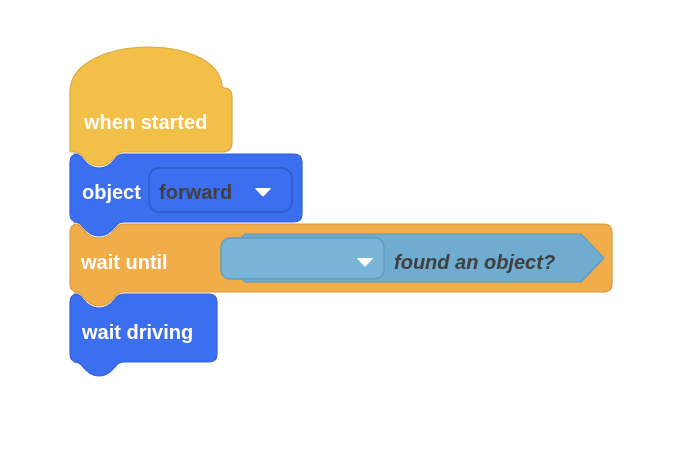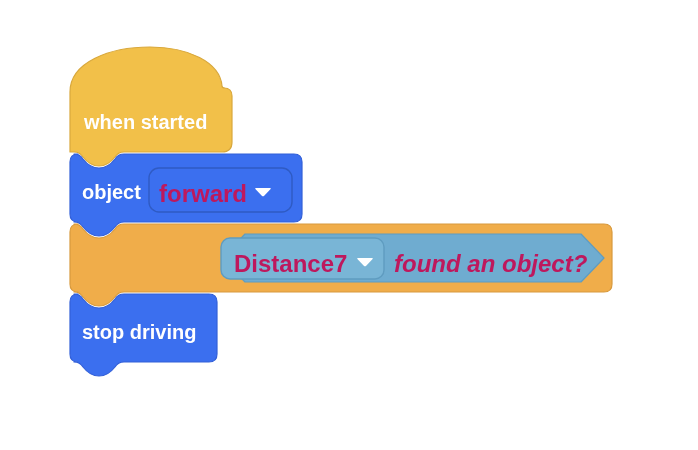--- a/index.html
+++ b/index.html
@@ -47,24 +47,24 @@
     font-family: "Liberation Sans", sans-serif;
     font-weight: bold;
     font-size: 20px;
     line-height: 1;
     white-space: nowrap;
     text-shadow: 0 0 1px rgba(0,0,0,0.05);
   }
 
   .field-label {
     position: absolute;
-    color: #be185d;
+    color: #404040;
     font-family: "Liberation Sans", sans-serif;
     font-weight: bold;
-    font-size: 24px;
+    font-size: 20px;
     line-height: 1;
     white-space: nowrap;
   }
 
   
   #lbl-when-started { left: 84px; top: 112px; }
 
   
   #lbl-drive     { left: 82px; top: 182px; }
   #lbl-forward   { left: 159px; top: 182px; }
@@ -202,24 +202,24 @@
     <span class="blk-label" id="lbl-when-started">when started</span>
 
     <span class="blk-label" id="lbl-drive">object</span>
     <span class="field-label" id="lbl-forward">forward</span>
     <span class="dd-arrow" id="arrow-forward">
       <svg width="20" height="14" viewBox="0 0 20 14" xmlns="http://www.w3.org/2000/svg">
         <path d="M2.6 3.2 Q1.4 2.0 3.0 2.0 L17.0 2.0 Q18.6 2.0 17.4 3.2 L11.2 9.7 Q10.0 11.0 8.8 9.7 Z" fill="#ffffff"></path>
       </svg>
     </span>
 
-    <span class="field-label" id="lbl-distance7">Distance7</span>
+    <span class="blk-label" id="lbl-wait-until">wait until</span>
     <span class="dd-arrow" id="arrow-distance">
       <svg width="20" height="14" viewBox="0 0 20 14" xmlns="http://www.w3.org/2000/svg">
         <path d="M2.6 3.2 Q1.4 2.0 3.0 2.0 L17.0 2.0 Q18.6 2.0 17.4 3.2 L11.2 9.7 Q10.0 11.0 8.8 9.7 Z" fill="#ffffff"></path>
       </svg>
     </span>
     <span class="field-label" id="lbl-found">found an object?</span>
 
-    <span class="blk-label" id="lbl-stop-driving">stop driving</span>
+    <span class="blk-label" id="lbl-stop-driving">wait driving</span>
 
   </div>
 </div>
 
 </body></html>

